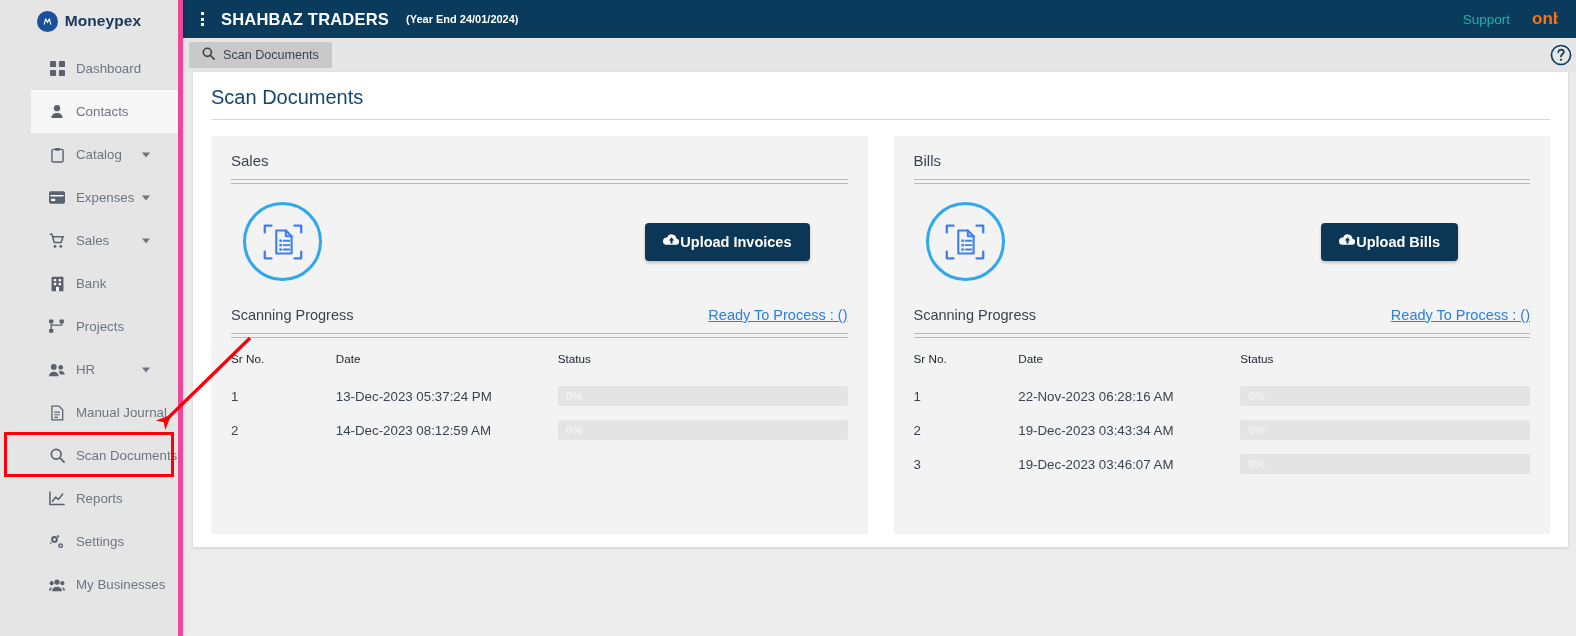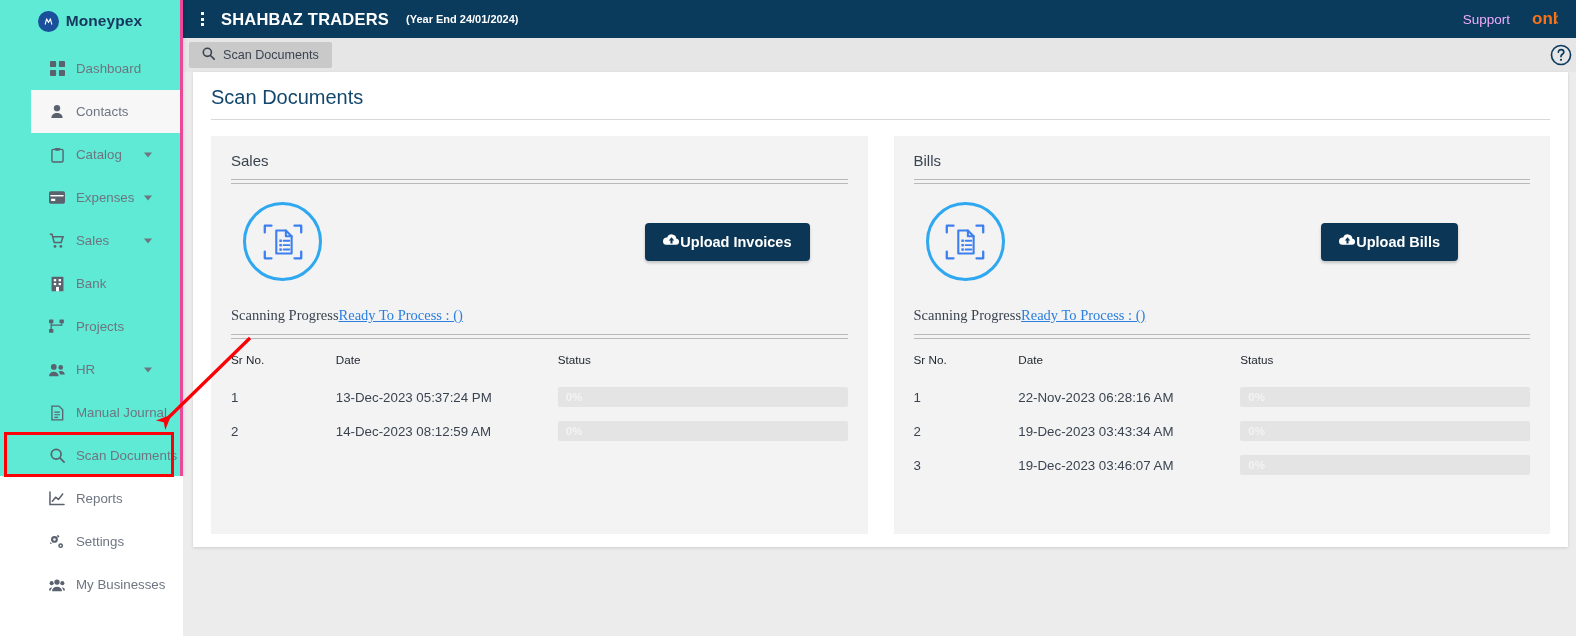--- a/index.html
+++ b/index.html
@@ -6,23 +6,23 @@
   html, body {
     width: 1576px; height: 636px;
     overflow: hidden;
     font-family: "Liberation Sans", sans-serif;
     background: #ffffff;
   }
   .app { position: relative; width: 1576px; height: 636px; display: flex; }
 
   
   .sidebar {
-    width: 183px; height: 476px;
-    background: #5eead4;
-    border-right: 3px solid #ec4899;
+    width: 183px; height: 636px;
+    background: #e5e5e5;
+    border-right: 5px solid #ec4899;
     box-shadow: 1px 0 3px rgba(0,0,0,.10);
     position: relative;
     z-index: 5;
     flex: 0 0 183px;
   }
   .brand {
     height: 42px;
     display: flex; align-items: center; justify-content: center;
     gap: 7px;
   }
@@ -79,21 +79,21 @@
   }
   .kebab i { width: 3px; height: 3px; background: #fff; display: block; }
   .co-name {
     color: #ffffff; font-size: 16.5px; font-weight: 700; letter-spacing: .2px;
     margin-left: 6px;
   }
   .co-year { color: #ffffff; font-size: 11px; font-weight: 700; margin-left: 6px; padding-left: 11px; }
   .topbar-right {
     margin-left: auto; display: flex; align-items: baseline; gap: 22px;
   }
-  .support-link { color: #f0abfc; font-size: 13.5px; cursor: pointer; }
+  .support-link { color: #14b8a6; font-size: 13.5px; cursor: pointer; }
   .onb { color: #f97316; font-size: 17px; font-weight: 700; overflow: hidden; width: 26px; white-space: nowrap; text-align: center; }
 
   .breadbar {
     height: 34px; background: #e6e6e6;
     display: flex; align-items: center;
     padding-left: 6px;
     position: relative;
   }
   .crumb {
     background: #c9c9c9;
@@ -151,21 +151,21 @@
     display: flex; align-items: center; gap: 0;
     font-size: 14.5px; font-weight: 700;
     font-family: "Liberation Sans", sans-serif;
     cursor: pointer;
     box-shadow: 0 2px 3px rgba(0,0,0,.2);
     margin-right: 38px;
   }
   .upload-btn.bills { margin-right: 72px; }
 
   .prog-head {
-    display: flex; align-items: baseline;  font-family: Liberation Serif, serif;
+    display: flex; align-items: baseline; justify-content: space-between;
   }
   .prog-title { font-size: 14.5px; color: #3a4450; }
   .ready-link {
     font-size: 14.5px; color: #2a7fe0; text-decoration: underline; cursor: pointer;
   }
 
   table.scan-table { width: 100%; border-collapse: collapse; margin-top: 14px; }
   table.scan-table th {
     text-align: left; font-size: 11.7px; color: #1d232b; font-weight: 400;
     padding: 0 0 14px 0;

